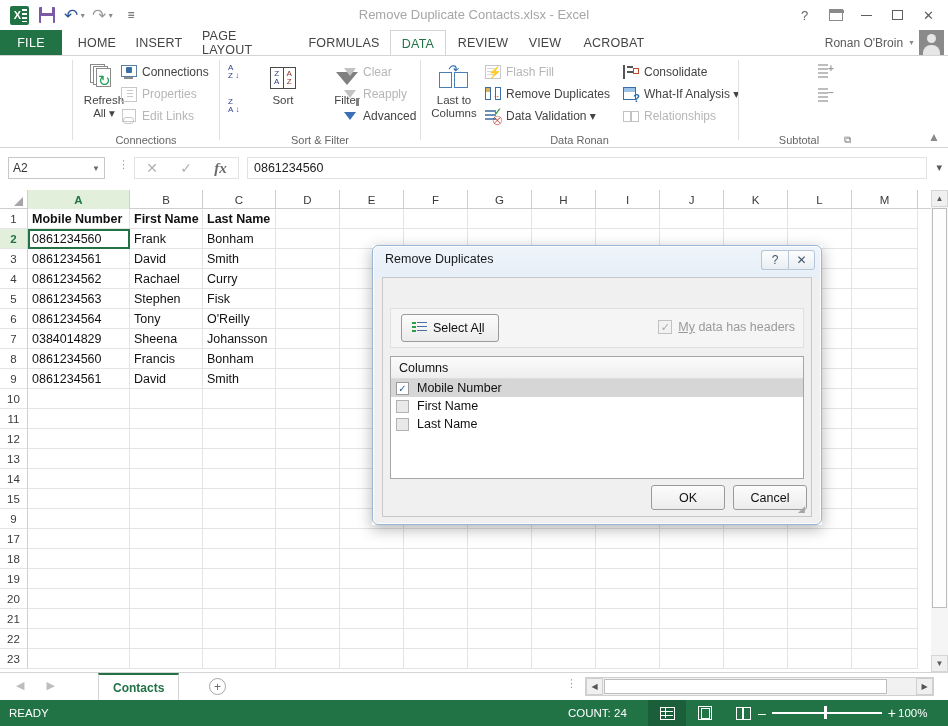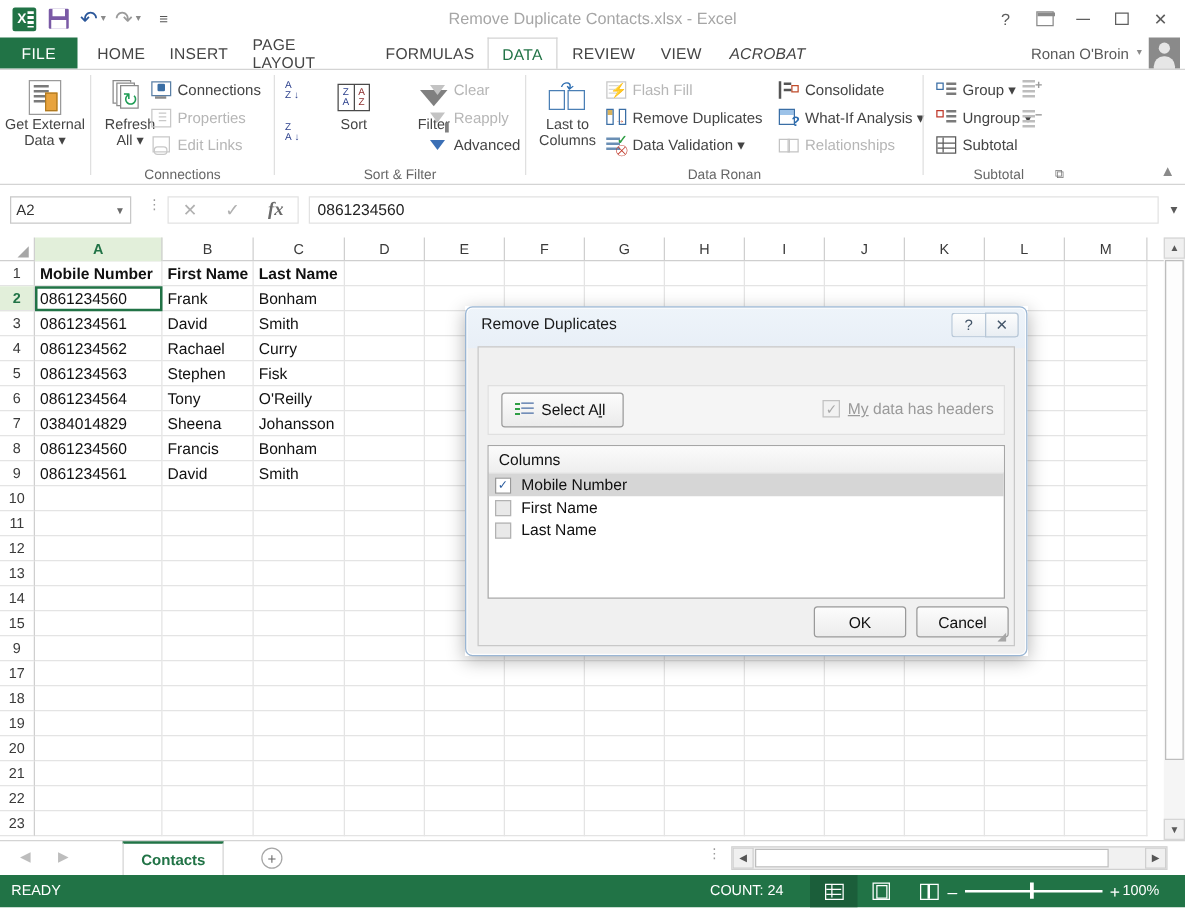--- a/index.html
+++ b/index.html
@@ -361,39 +361,30 @@
 
 <div class="tabsrow">
   <div class="tab-file">FILE</div>
   <div class="tab" style="left:68px;width:58px;">HOME</div>
   <div class="tab" style="left:128px;width:62px;">INSERT</div>
   <div class="tab" style="left:192px;width:106px;">PAGE LAYOUT</div>
   <div class="tab" style="left:300px;width:88px;">FORMULAS</div>
   <div class="tab active" style="left:390px;width:56px;">DATA</div>
   <div class="tab" style="left:448px;width:70px;">REVIEW</div>
   <div class="tab" style="left:520px;width:50px;">VIEW</div>
-  <div class="tab" style="left:572px;width:84px;font-style:italic;">ACROBAT</div>
+  <div class="tab" style="left:572px;width:84px;">ACROBAT</div>
   <div class="userzone">
     <span class="username">Ronan O'Broin</span>
     <span class="tiny-caret">▼</span>
     <span class="avatar"></span>
   </div>
 </div>
 
 <div class="ribbon">
 
-  <div class="rgroup" style="left:0;width:72px;">
-    <div class="bigbtn" style="margin:0 auto;">
-      <span class="glyph">
-          <span class="ged"></span>
-        </span>
-      <span>Get External</span>
-      <span>Data ▾</span>
-    </div>
-  </div>
   <div class="gsep" style="left:72px;"></div>
 
   <div class="rgroup" style="left:73px;width:146px;">
     <div class="bigbtn" style="position:absolute;left:0;top:0;width:62px;">
       <span class="glyph">
         <span class="refresh-ico">
             <i class="pg p1"></i>
             <i class="pg p2"></i>
             <i class="pg p3"></i>
             <span class="circ">↻</span>
@@ -537,46 +528,20 @@
             <span class="ic-rel"></span>
           </span>
         <span>Relationships</span>
       </div>
     </div>
     <div class="glabel">Data Ronan</div>
   </div>
   <div class="gsep" style="left:738px;"></div>
 
   <div class="rgroup" style="left:739px;width:120px;">
-    <div style="position:absolute;left:8px;top:5px;">
-      <div class="smallbtn">
-        <span class="ic">
-            <span class="ic-grp">
-              <i class="sq"></i>
-              <i class="ln"></i>
-            </span>
-          </span>
-        <span>Group   ▾</span>
-      </div>
-      <div class="smallbtn">
-        <span class="ic">
-            <span class="ic-grp red">
-              <i class="sq"></i>
-              <i class="ln"></i>
-            </span>
-          </span>
-        <span>Ungroup  ▾</span>
-      </div>
-      <div class="smallbtn">
-        <span class="ic">
-            <span class="ic-sub"></span>
-          </span>
-        <span>Subtotal</span>
-      </div>
-    </div>
     <div class="glabel">Subtotal</div>
     <div class="dlg-launch">⧉</div>
   </div>
 
   <div style="position:absolute;left:828px;top:8px;">
     <span class="ic-det"><b>+</b></span>
   </div>
   <div style="position:absolute;left:828px;top:32px;">
     <span class="ic-det"><b>−</b></span>
   </div>

